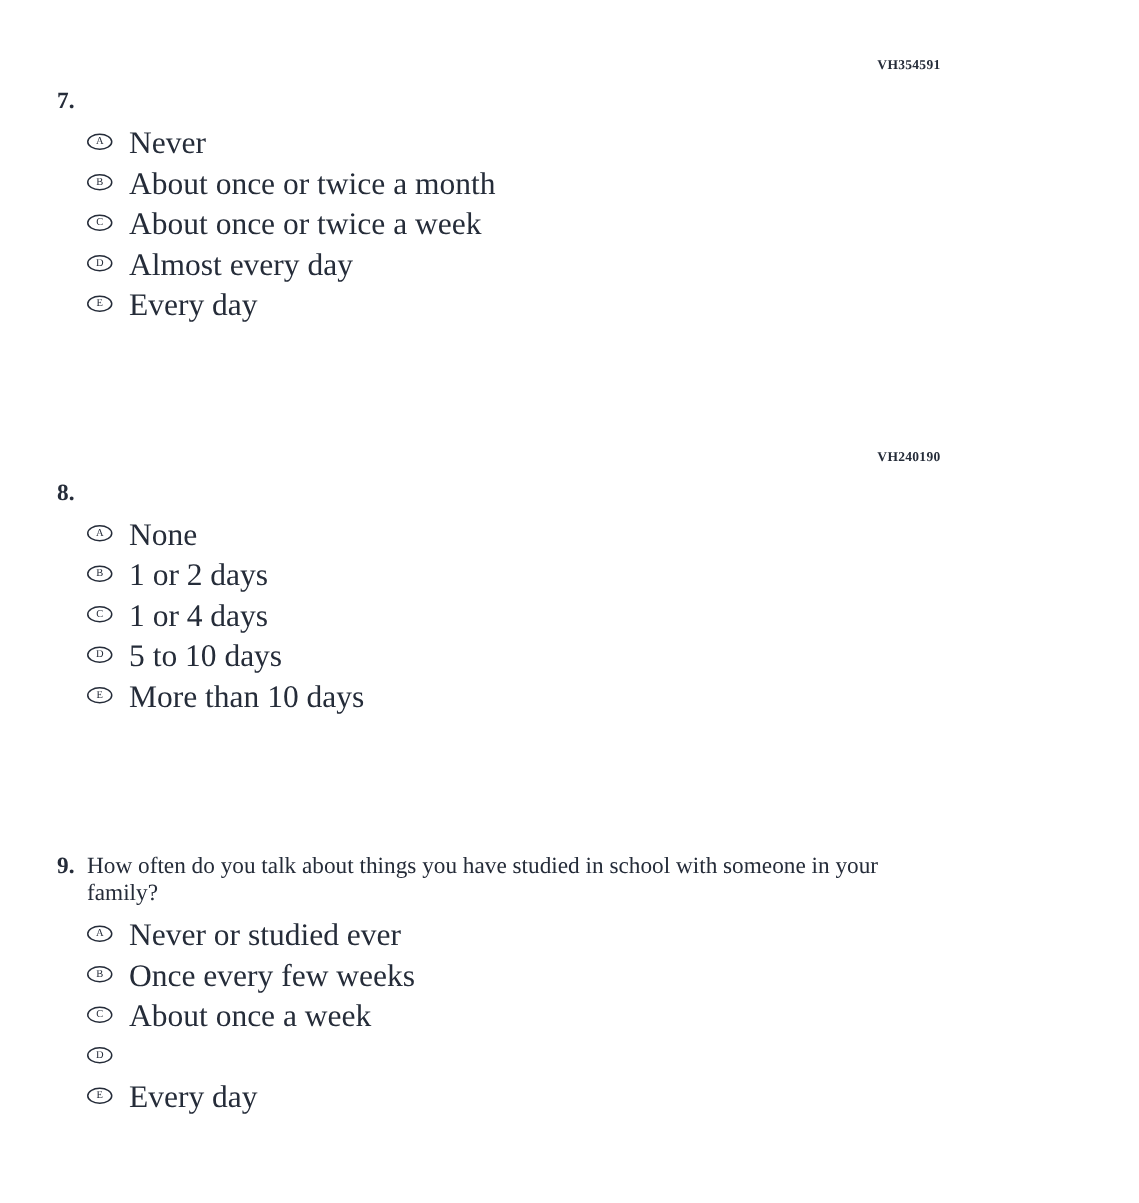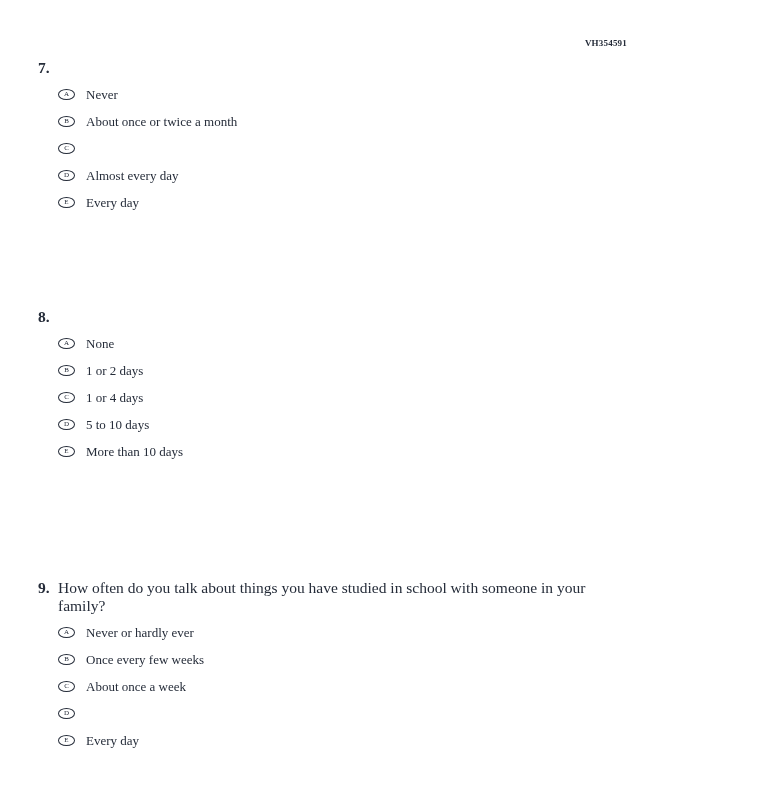--- a/index.html
+++ b/index.html
@@ -70,21 +70,21 @@
     justify-content: center;
   }
   .bubble-letter {
     font-size: 7px;
     line-height: 7px;
     font-family: "Liberation Serif", serif;
     color: var(--ink);
   }
   .option-label {
     margin-left: 11px;
-    font-size: 13px;
+    font-size: 21px;
     line-height: 18px;
   }
 </style>
 </head>
 <body>
 
 <div class="page">
 
   <section class="question-block">
     <div class="code-row">
@@ -103,37 +103,41 @@
       <div class="option">
         <span class="bubble">
             <span class="bubble-letter">B</span>
           </span>
         <span class="option-label">About once or twice a month</span>
       </div>
       <div class="option">
         <span class="bubble">
             <span class="bubble-letter">C</span>
           </span>
+        <span class="option-label">About once or twice a week</span>
       </div>
       <div class="option">
         <span class="bubble">
             <span class="bubble-letter">D</span>
           </span>
         <span class="option-label">Almost every day</span>
       </div>
       <div class="option">
         <span class="bubble">
             <span class="bubble-letter">E</span>
           </span>
         <span class="option-label">Every day</span>
       </div>
     </div>
   </section>
 
   <section class="question-block">
+    <div class="code-row">
+      <span class="code">VH240190</span>
+    </div>
     <div class="question-line">
       <span class="q-num">8.</span>
     </div>
     <div class="options">
       <div class="option">
         <span class="bubble">
             <span class="bubble-letter">A</span>
           </span>
         <span class="option-label">None</span>
       </div>
@@ -167,21 +171,21 @@
   <section class="question-block last">
     <div class="question-line">
       <span class="q-num">9.</span>
       <span class="q-text">How often do you talk about things you have studied in school with someone in your family?</span>
     </div>
     <div class="options">
       <div class="option">
         <span class="bubble">
             <span class="bubble-letter">A</span>
           </span>
-        <span class="option-label">Never or hardly ever</span>
+        <span class="option-label">Never or studied ever</span>
       </div>
       <div class="option">
         <span class="bubble">
             <span class="bubble-letter">B</span>
           </span>
         <span class="option-label">Once every few weeks</span>
       </div>
       <div class="option">
         <span class="bubble">
             <span class="bubble-letter">C</span>

